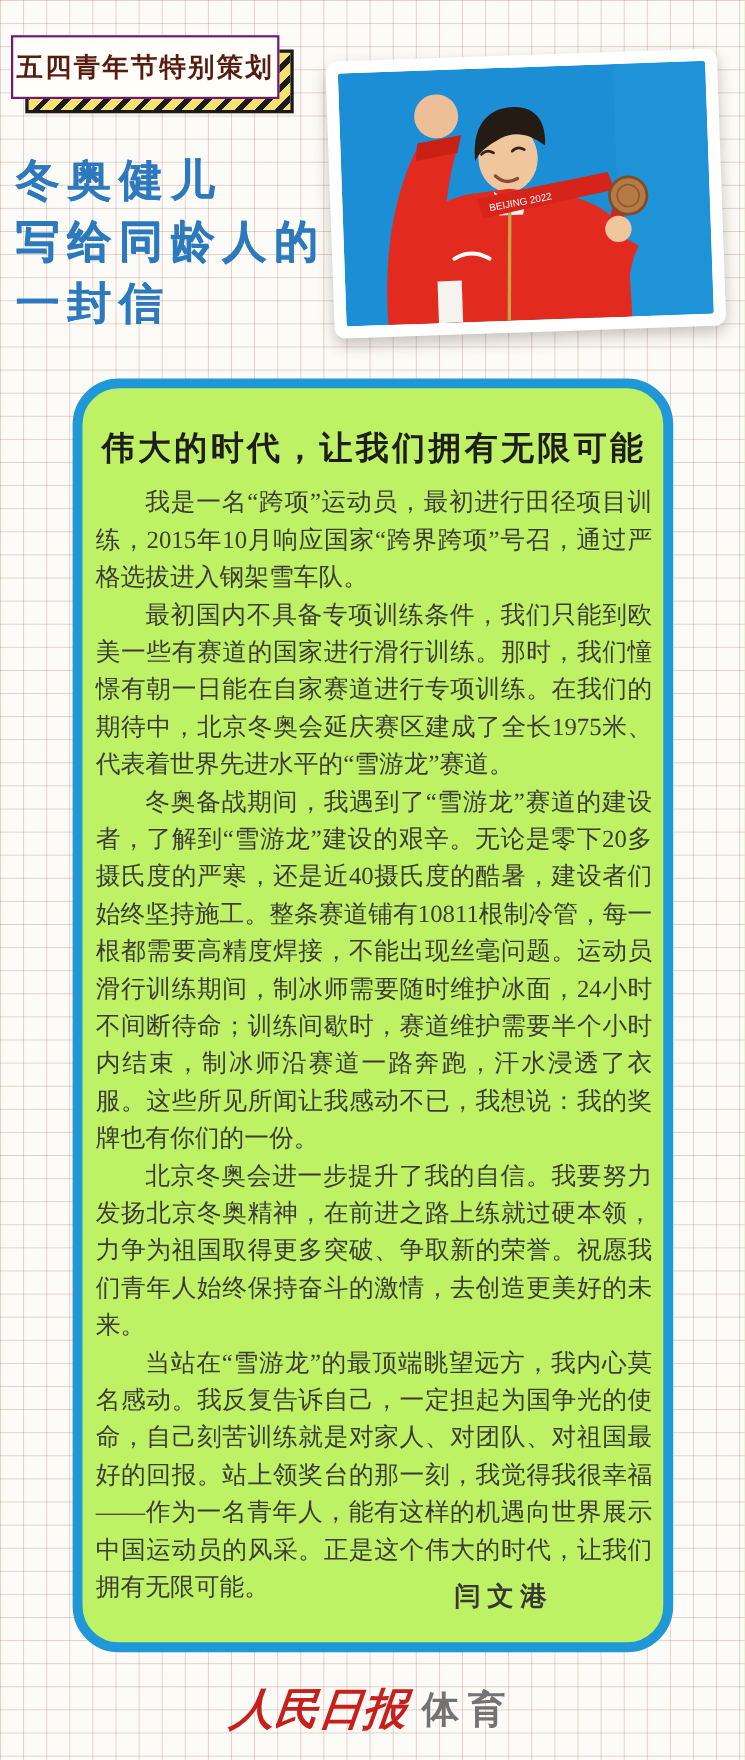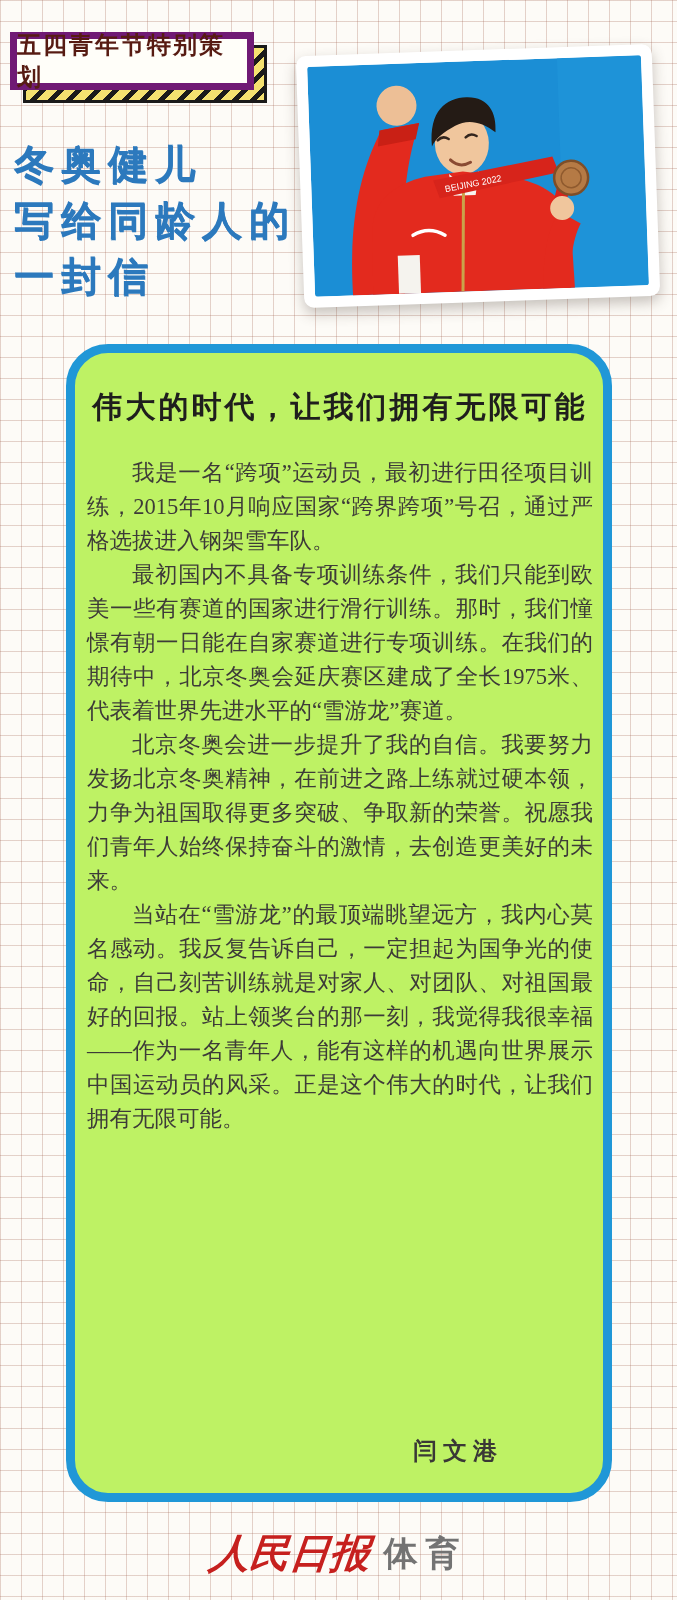--- a/index.html
+++ b/index.html
@@ -15,21 +15,21 @@
 
   
   .banner-wrap{position:absolute;left:10px;top:32px;width:244px;height:58px;z-index:4;}
   .banner-stripes{
     position:absolute;left:13px;top:13px;width:100%;height:100%;box-sizing:border-box;
     border:3px solid #1a1a1a;
     background:repeating-linear-gradient(135deg,#1a1a1a 0 5px,#f4e170 5px 13px);
   }
   .banner-face{
     position:absolute;left:0;top:0;width:100%;height:100%;box-sizing:border-box;
-    background:#fffef9;border:7px solid #701a75;
+    background:#fffef9;border:2px solid #701a75;
     display:flex;align-items:center;justify-content:center;
     font-size:24px;font-weight:700;color:#571b12;letter-spacing:2px;
   }
 
   
   .page-title{
     position:absolute;left:14px;top:136px;z-index:1;
     color:#2c79bd;font-weight:800;font-size:40px;line-height:56px;letter-spacing:7px;
     text-shadow:0.5px 0.5px 0 #2c79bd;
   }
@@ -48,21 +48,21 @@
     position:absolute;left:66px;top:344px;width:546px;height:1158px;box-sizing:border-box;
     background:#bef264;border:9px solid #2097d7;border-radius:42px;z-index:3;
     padding:34px 10px 0 12px;overflow:hidden;
   }
   .letter-heading{
     font-family:"Liberation Serif",serif;
     font-size:30px;font-weight:800;color:#1f1e1d;text-align:center;letter-spacing:3px;
     white-space:nowrap;
   }
   .letter-body{
-    margin-top:28px;
+    margin-top:12px;
     font-family:"Liberation Serif",serif;
     font-size:22.5px;line-height:34px;color:#3d3b38;text-align:justify;
   }
   .letter-body p{margin:0;text-indent:2em;}
   .signature{
     position:absolute;right:100px;top:1082px;
     font-family:"Liberation Serif",serif;
     font-size:24px;font-weight:600;color:#3a3836;letter-spacing:6px;
   }
 
@@ -121,20 +121,21 @@
     <circle cx="260" cy="120" r="17" fill="#b57a45" stroke="#7e4e28" stroke-width="2.5"></circle>
     <circle cx="260" cy="120" r="10" fill="none" stroke="#8f5a2e" stroke-width="1.5"></circle>
   </svg>
 </div>
 
 <div class="letter-card">
   <div class="letter-heading">伟大的时代，让我们拥有无限可能</div>
   <div class="letter-body">
     <p>我是一名“跨项”运动员，最初进行田径项目训练，2015年10月响应国家“跨界跨项”号召，通过严格选拔进入钢架雪车队。</p>
     <p>最初国内不具备专项训练条件，我们只能到欧美一些有赛道的国家进行滑行训练。那时，我们憧憬有朝一日能在自家赛道进行专项训练。在我们的期待中，北京冬奥会延庆赛区建成了全长1975米、代表着世界先进水平的“雪游龙”赛道。</p>
+    <p>冬奥备战期间，我遇到了“雪游龙”赛道的建设者，了解到“雪游龙”建设的艰辛。无论是零下20多摄氏度的严寒，还是近40摄氏度的酷暑，建设者们始终坚持施工。整条赛道铺有10811根制冷管，每一根都需要高精度焊接，不能出现丝毫问题。运动员滑行训练期间，制冰师需要随时维护冰面，24小时不间断待命；训练间歇时，赛道维护需要半个小时内结束，制冰师沿赛道一路奔跑，汗水浸透了衣服。这些所见所闻让我感动不已，我想说：我的奖牌也有你们的一份。</p>
     <p>北京冬奥会进一步提升了我的自信。我要努力发扬北京冬奥精神，在前进之路上练就过硬本领，力争为祖国取得更多突破、争取新的荣誉。祝愿我们青年人始终保持奋斗的激情，去创造更美好的未来。</p>
     <p>当站在“雪游龙”的最顶端眺望远方，我内心莫名感动。我反复告诉自己，一定担起为国争光的使命，自己刻苦训练就是对家人、对团队、对祖国最好的回报。站上领奖台的那一刻，我觉得我很幸福——作为一名青年人，能有这样的机遇向世界展示中国运动员的风采。正是这个伟大的时代，让我们拥有无限可能。</p>
   </div>
   <div class="signature">闫文港</div>
 </div>
 
 <div class="footer">
   <span class="brand">人民日报</span><span class="section">体育</span>
 </div>
 

